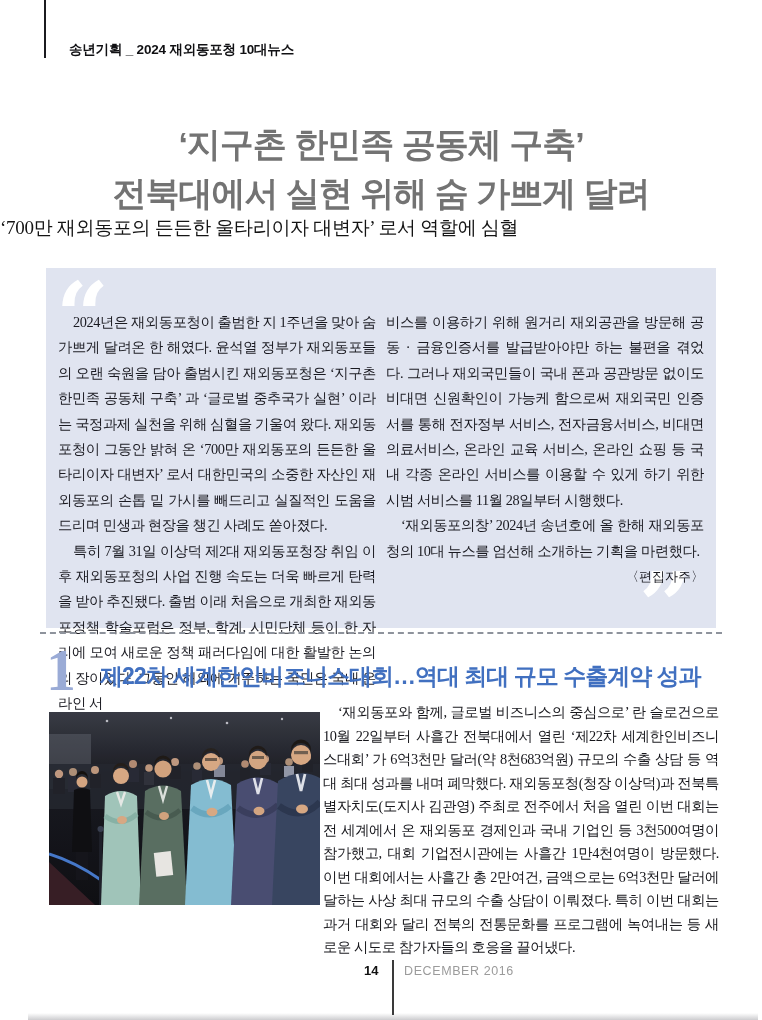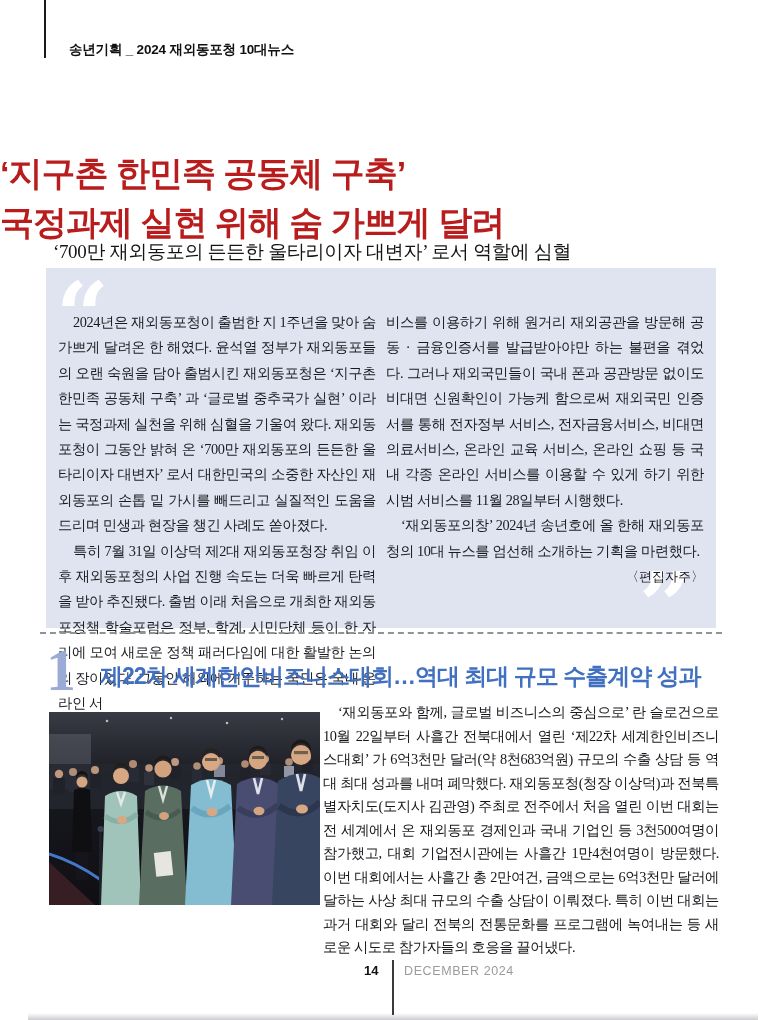--- a/index.html
+++ b/index.html
@@ -19,29 +19,29 @@
   }
   .kicker {
     position:absolute; left:54px; top:41px;
     font-family:"Liberation Sans","DejaVu Sans",sans-serif;
     font-weight:bold; font-size:13.5px; letter-spacing:-0.2px; color:#101013;margin-left:15px;
   }
 
   
   .title {
     position:absolute; left:0; top:120px; width:762px;
-    text-align:left;
+    text-align:center;
     font-family:"Liberation Sans","DejaVu Sans",sans-serif;
     font-weight:800; font-size:34px; line-height:49px;
-    letter-spacing:-1px; color:#b91c1c;margin-top:29px;
+    letter-spacing:-1px; color:#737373;
   }
   .subtitle {
     position:absolute; left:0; top:215px; width:624px;
-    text-align:center;
-    font-size:19px; letter-spacing:-0.3px; color:#141414;margin-top:24px;
+    text-align:left;
+    font-size:19px; letter-spacing:-0.3px; color:#141414;
   }
 
   
   .quote-box {
     position:absolute; left:46px; top:268px; width:670px; height:360px;
     background:#e0e4f0;
   }
   .quote-mark {
     position:absolute;
     font-family:"DejaVu Serif","Liberation Serif",serif;
@@ -110,21 +110,21 @@
   }
 </style>
 </head>
 <body>
 
 <div class="kicker-rule"></div>
 <div class="kicker">송년기획 _ 2024 재외동포청 10대뉴스</div>
 
 <div class="title">
   <div>‘지구촌 한민족 공동체 구축’</div>
-  <div>국정과제 실현 위해 숨 가쁘게 달려</div>
+  <div>전북대에서 실현 위해 숨 가쁘게 달려</div>
 </div>
 <div class="subtitle">‘700만 재외동포의 든든한 울타리이자 대변자’ 로서 역할에 심혈</div>
 
 <div class="quote-box">
   <div class="quote-mark quote-open">“</div>
   <div class="quote-mark quote-close">”</div>
   <div class="quote-cols">
     <div class="qcol">
       <p class="indent">2024년은 재외동포청이 출범한 지 1주년을 맞아 숨 가쁘게 달려온 한 해였다. 윤석열 정부가 재외동포들의 오랜 숙원을 담아 출범시킨 재외동포청은 ‘지구촌 한민족 공동체 구축’ 과 ‘글로벌 중추국가 실현’ 이라는 국정과제 실천을 위해 심혈을 기울여 왔다. 재외동포청이 그동안 밝혀 온 ‘700만 재외동포의 든든한 울타리이자 대변자’ 로서 대한민국의 소중한 자산인 재외동포의 손톱 밑 가시를 빼드리고 실질적인 도움을 드리며 민생과 현장을 챙긴 사례도 쏟아졌다.</p>
       <p class="indent">특히 7월 31일 이상덕 제2대 재외동포청장 취임 이후 재외동포청의 사업 진행 속도는 더욱 빠르게 탄력을 받아 추진됐다. 출범 이래 처음으로 개최한 재외동포정책 학술포럼은 정부, 학계, 시민단체 등이 한 자리에 모여 새로운 정책 패러다임에 대한 활발한 논의의 장이었다. 그동안 해외에 거주하는 국민은 국내 온라인 서</p>
@@ -256,14 +256,14 @@
     </g>
   </g>
 
   <rect x="0" y="0" width="271" height="193" fill="#000" opacity="0.05"></rect>
 </svg>
 
 <p class="sec-body">‘재외동포와 함께, 글로벌 비즈니스의 중심으로’ 란 슬로건으로 10월 22일부터 사흘간 전북대에서 열린 ‘제22차 세계한인비즈니스대회’ 가 6억3천만 달러(약 8천683억원) 규모의 수출 상담 등 역대 최대 성과를 내며 폐막했다. 재외동포청(청장 이상덕)과 전북특별자치도(도지사 김관영) 주최로 전주에서 처음 열린 이번 대회는 전 세계에서 온 재외동포 경제인과 국내 기업인 등 3천500여명이 참가했고, 대회 기업전시관에는 사흘간 1만4천여명이 방문했다. 이번 대회에서는 사흘간 총 2만여건, 금액으로는 6억3천만 달러에 달하는 사상 최대 규모의 수출 상담이 이뤄졌다. 특히 이번 대회는 과거 대회와 달리 전북의 전통문화를 프로그램에 녹여내는 등 새로운 시도로 참가자들의 호응을 끌어냈다.</p>
 
 <div class="footer-num">14</div>
 <div class="footer-rule"></div>
-<div class="footer-issue">DECEMBER 2024</div>
+<div class="footer-issue">DECEMBER 2016</div>
 <div class="page-bottom-shadow"></div>
 
 </body></html>

